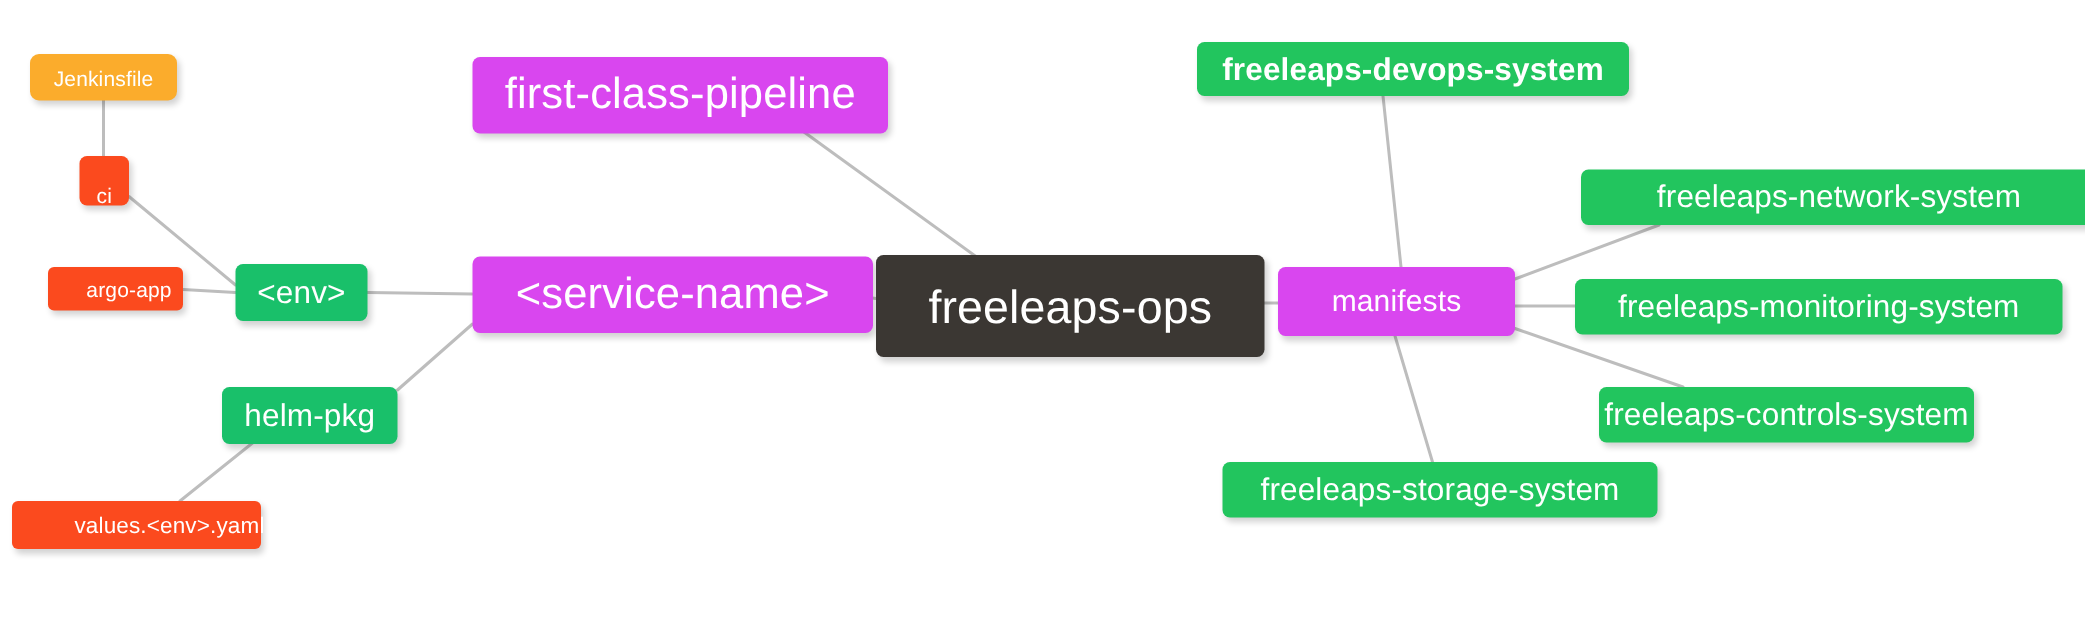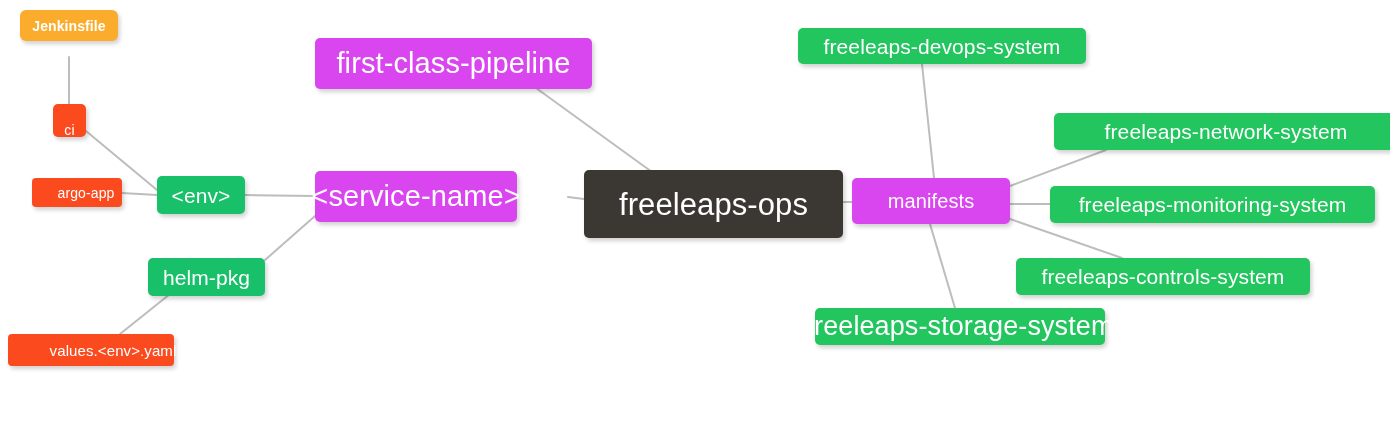--- a/index.html
+++ b/index.html
@@ -57,59 +57,59 @@
       <line x1="568" y1="197" x2="584" y2="199" stroke="#bdbdbd" stroke-width="2" stroke-linecap="round"></line>
       <line x1="536" y1="88" x2="652" y2="172" stroke="#bdbdbd" stroke-width="2" stroke-linecap="round"></line>
       <line x1="843" y1="202" x2="852" y2="202" stroke="#bdbdbd" stroke-width="2" stroke-linecap="round"></line>
       <line x1="934" y1="178" x2="922" y2="64" stroke="#bdbdbd" stroke-width="2" stroke-linecap="round"></line>
       <line x1="1010" y1="186" x2="1106" y2="150" stroke="#bdbdbd" stroke-width="2" stroke-linecap="round"></line>
       <line x1="1010" y1="204" x2="1050" y2="204" stroke="#bdbdbd" stroke-width="2" stroke-linecap="round"></line>
       <line x1="1010" y1="219" x2="1122" y2="258" stroke="#bdbdbd" stroke-width="2" stroke-linecap="round"></line>
       <line x1="930" y1="224" x2="955" y2="308" stroke="#bdbdbd" stroke-width="2" stroke-linecap="round"></line>
     </svg>
   <div id="node-layer">
-      <div class="node c-orange" style="left: 20px; top: 10px; width: 98px; height: 31px; font-size: 14px; border-radius: 6px; font-weight: bold;">
+      <div class="node c-orange" style="left: 20px; top: 36px; width: 98px; height: 31px; font-size: 14px; border-radius: 6px;">
         <span>Jenkinsfile</span>
       </div>
       <div class="node c-red" style="left: 53px; top: 104px; width: 33px; height: 33px; font-size: 14px; border-radius: 5px; align-items: flex-end;">
         <span>ci</span>
       </div>
       <div class="node c-red" style="left: 32px; top: 178px; width: 90px; height: 29px; font-size: 14px; border-radius: 4px; padding-left: 18px;">
         <span>argo-app</span>
       </div>
       <div class="node c-green2" style="left: 157px; top: 176px; width: 88px; height: 38px; font-size: 21px; border-radius: 5px;">
         <span>&lt;env&gt;</span>
       </div>
       <div class="node c-green2" style="left: 148px; top: 258px; width: 117px; height: 38px; font-size: 21px; border-radius: 5px;">
         <span>helm-pkg</span>
       </div>
       <div class="node c-red" style="left: 8px; top: 334px; width: 166px; height: 32px; font-size: 15px; border-radius: 4px; padding-left: 44px;">
         <span>values.&lt;env&gt;.yaml</span>
       </div>
       <div class="node c-blue" style="left: 315px; top: 38px; width: 277px; height: 51px; font-size: 29px; border-radius: 5px;">
         <span>first-class-pipeline</span>
       </div>
-      <div class="node c-blue" style="left: 315px; top: 171px; width: 202px; height: 51px; font-size: 29px; border-radius: 5px;">
+      <div class="node c-blue" style="left: 315px; top: 171px; width: 267px; height: 51px; font-size: 29px; border-radius: 5px;">
         <span>&lt;service-name&gt;</span>
       </div>
       <div class="node c-root" style="left: 584px; top: 170px; width: 259px; height: 68px; font-size: 31px; border-radius: 5px;">
         <span>freeleaps-ops</span>
       </div>
       <div class="node c-blue" style="left: 852px; top: 178px; width: 158px; height: 46px; font-size: 20px; border-radius: 5px;">
         <span>manifests</span>
       </div>
-      <div class="node c-green" style="left: 798px; top: 28px; width: 288px; height: 36px; font-size: 21px; border-radius: 5px;">
+      <div class="node c-green" style="left: 798px; top: 28px; width: 288px; height: 36px; font-size: 21px; border-radius: 5px; font-weight: bold;">
         <span>freeleaps-devops-system</span>
       </div>
       <div class="node c-green" style="left: 1054px; top: 113px; width: 344px; height: 37px; font-size: 21px; border-radius: 5px;">
         <span>freeleaps-network-system</span>
       </div>
       <div class="node c-green" style="left: 1050px; top: 186px; width: 325px; height: 37px; font-size: 21px; border-radius: 5px;">
         <span>freeleaps-monitoring-system</span>
       </div>
-      <div class="node c-green" style="left: 1016px; top: 258px; width: 294px; height: 37px; font-size: 21px; border-radius: 5px;">
+      <div class="node c-green" style="left: 1066px; top: 258px; width: 250px; height: 37px; font-size: 21px; border-radius: 5px;">
         <span>freeleaps-controls-system</span>
       </div>
-      <div class="node c-green" style="left: 815px; top: 308px; width: 290px; height: 37px; font-size: 27px; border-radius: 5px;">
+      <div class="node c-green" style="left: 815px; top: 308px; width: 290px; height: 37px; font-size: 21px; border-radius: 5px;">
         <span>freeleaps-storage-system</span>
       </div>
     </div>
 </div>
 
 </body></html>

